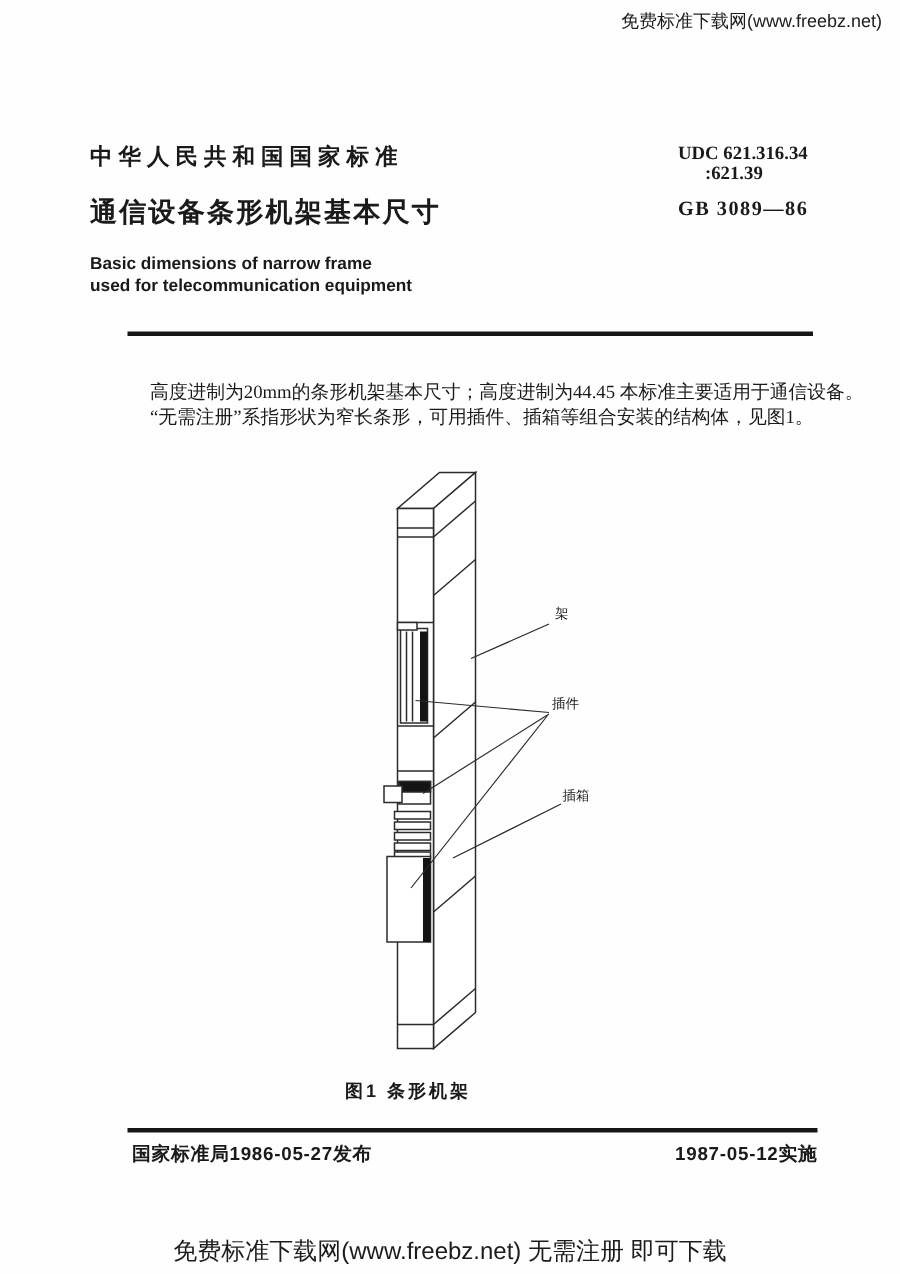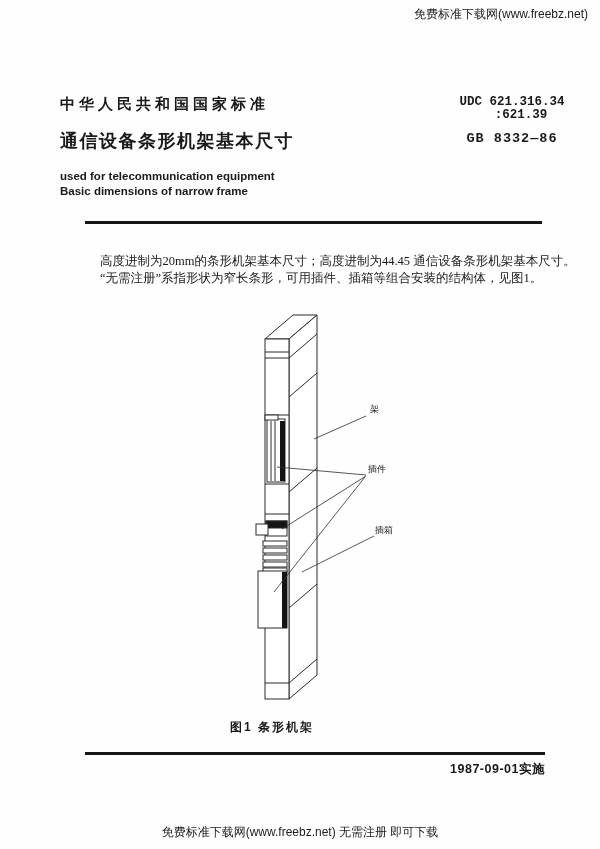--- a/index.html
+++ b/index.html
@@ -22,23 +22,22 @@
   .title-zh{
     margin-top:15px;font-size:18px;font-weight:bold;letter-spacing:1.5px;
     font-family:"Liberation Sans", sans-serif;
   }
   .title-en{
     margin-top:16px;font-size:11.5px;font-weight:bold;line-height:15px;
     font-family:"Liberation Sans", sans-serif;
   }
   .udc{
     position:absolute;left:452px;top:96px;width:120px;
-    font-family:Liberation Mono, monospace;font-weight:bold;font-size:12.5px;
+    font-family:Liberation Serif, serif;font-weight:bold;font-size:12.5px;
     line-height:13px;
-    text-align:center;
   }
   .udc .l2{padding-left:18px;}
   .udc .gb{margin-top:10px;font-size:13.5px;letter-spacing:1px;}
   .rule-top{position:absolute;left:85px;top:221px;width:457px;height:2.5px;background:#161616;}
   .body-text{position:absolute;left:100px;width:430px;font-size:12.5px;white-space:nowrap;}
   .bt1{top:236px;}
   .bt2{top:253px;}
   .bt3{top:270px;}
   .figure{position:absolute;left:230px;top:295px;width:200px;height:420px;}
   .fig-caption{
@@ -49,52 +48,52 @@
   .rule-bottom{position:absolute;left:85px;top:752px;width:460px;height:2.5px;background:#161616;}
   .issued{
     position:absolute;left:88px;top:761px;font-size:12.5px;font-weight:bold;
     font-family:"Liberation Sans", sans-serif;letter-spacing:0.5px;
   }
   .implemented{
     position:absolute;right:55px;top:761px;font-size:12.5px;font-weight:bold;
     font-family:"Liberation Sans", sans-serif;letter-spacing:0.5px;
   }
   .wm-bottom{
-    position:absolute;left:0;right:0;top:824px;text-align:center;font-size:12px;
+    position:absolute;left:0;right:0;top:824px;text-align:center;font-size:16px;
     color:#1c1c1c;font-family:"Liberation Sans", sans-serif;
   }
   svg text{
     font-family:"Liberation Sans", sans-serif;font-size:9px;fill:#1a1a1a;
   }
 </style>
 </head>
 <body>
 
 <div class="page">
 
   <div class="wm-top">免费标准下载网(www.freebz.net)</div>
 
   <div class="header">
     <div class="std-type">中华人民共和国国家标准</div>
     <div class="title-zh">通信设备条形机架基本尺寸</div>
     <div class="title-en">
+      <div>Basic dimensions of narrow frame</div>
       <div>used for telecommunication equipment</div>
-      <div>Basic dimensions of narrow frame</div>
     </div>
   </div>
 
   <div class="udc">
     <div>UDC 621.316.34</div>
     <div class="l2">:621.39</div>
-    <div class="gb">GB 8332—86</div>
+    <div class="gb">GB 3089—86</div>
   </div>
 
   <div class="rule-top"></div>
 
-  <div class="body-text bt2">高度进制为20mm的条形机架基本尺寸；高度进制为44.45 通信设备条形机架基本尺寸。</div>
+  <div class="body-text bt2">高度进制为20mm的条形机架基本尺寸；高度进制为44.45 本标准主要适用于通信设备。</div>
   <div class="body-text bt3">“无需注册”系指形状为窄长条形，可用插件、插箱等组合安装的结构体，见图1。</div>
 
   <svg class="figure" viewBox="0 0 200 420" xmlns="http://www.w3.org/2000/svg">
 
     <g stroke="#2b2b2b" stroke-width="1" fill="#ffffff">
       <polygon points="35,44 59,44 87,20 63,20"></polygon>
       <polygon points="59,44 87,20 87,380 59,404"></polygon>
       <rect x="35" y="44" width="24" height="360"></rect>
     </g>
 
@@ -148,17 +147,18 @@
     </g>
 
     <text x="140" y="117">架</text>
     <text x="138" y="177">插件</text>
     <text x="145" y="238">插箱</text>
   </svg>
 
   <div class="fig-caption">图1  条形机架</div>
 
   <div class="rule-bottom"></div>
-  <div class="implemented">1987-09-01实施</div>
+  <div class="issued">国家标准局1986-05-27发布</div>
+  <div class="implemented">1987-05-12实施</div>
 
   <div class="wm-bottom">免费标准下载网(www.freebz.net) 无需注册 即可下载</div>
 
 </div>
 
 </body></html>

